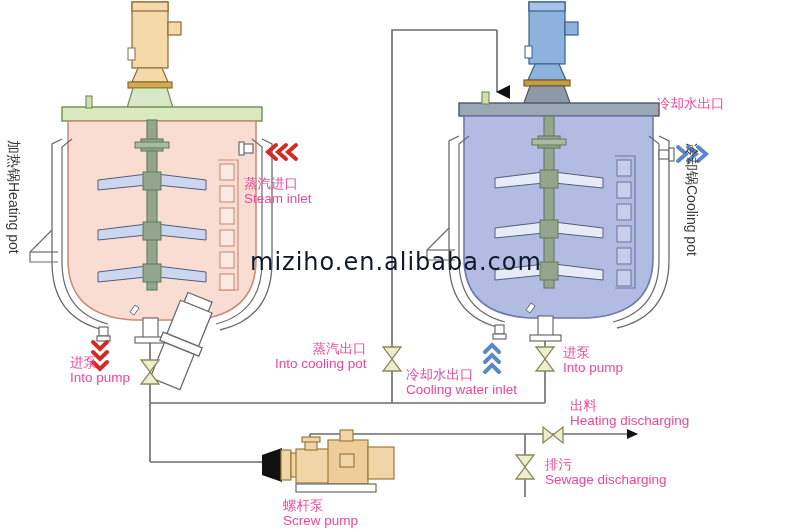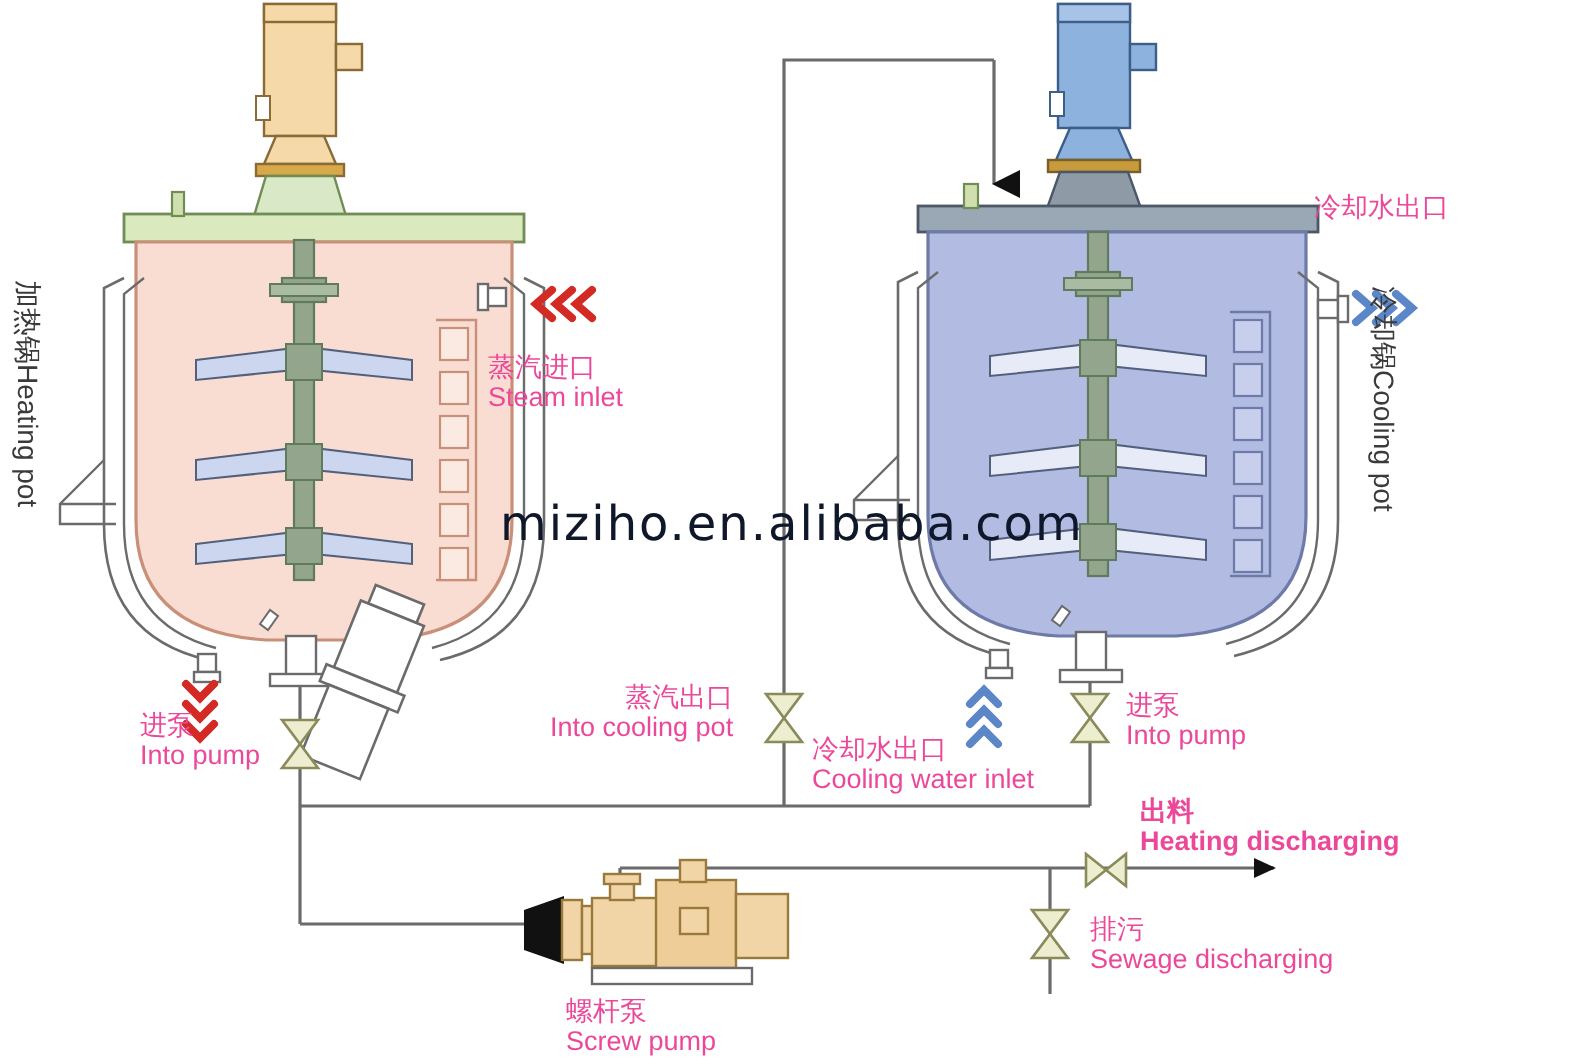--- a/index.html
+++ b/index.html
@@ -296,21 +296,21 @@
   <div class="lbl" style="left:563px;top:345px;">
     <span class="cn">进泵</span>
     <span class="en">Into pump</span>
   </div>
 
   <div class="lbl" style="left:275px;top:341px;text-align:right;">
     <span class="cn">蒸汽出口</span>
     <span class="en">Into cooling pot</span>
   </div>
 
-  <div class="lbl" style="left:570px;top:398px;font-weight:bold;">
+  <div class="lbl" style="left:570px;top:398px;">
     <span class="cn">出料</span>
     <span class="en">Heating discharging</span>
   </div>
 
   <div class="lbl" style="left:283px;top:498px;">
     <span class="cn">螺杆泵</span>
     <span class="en">Screw pump</span>
   </div>
 
   <div class="lbl" style="left:545px;top:457px;">

